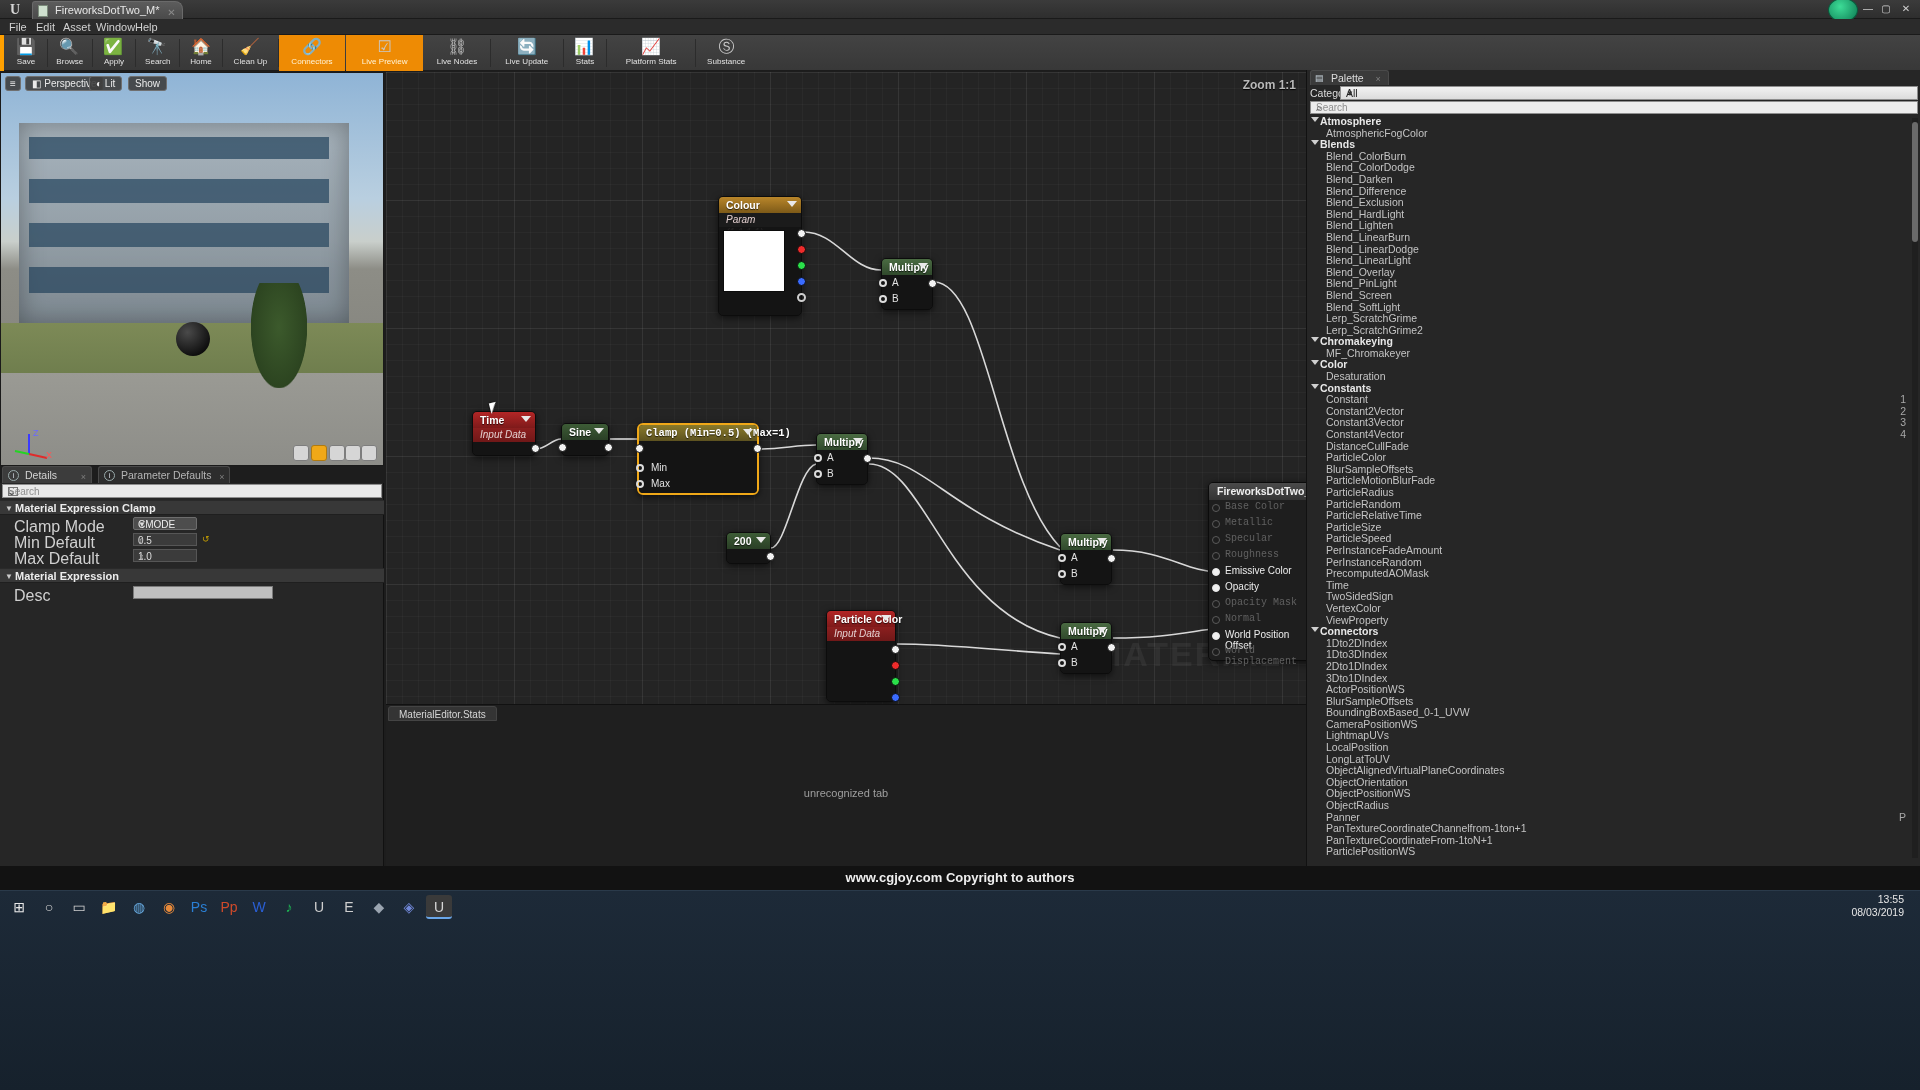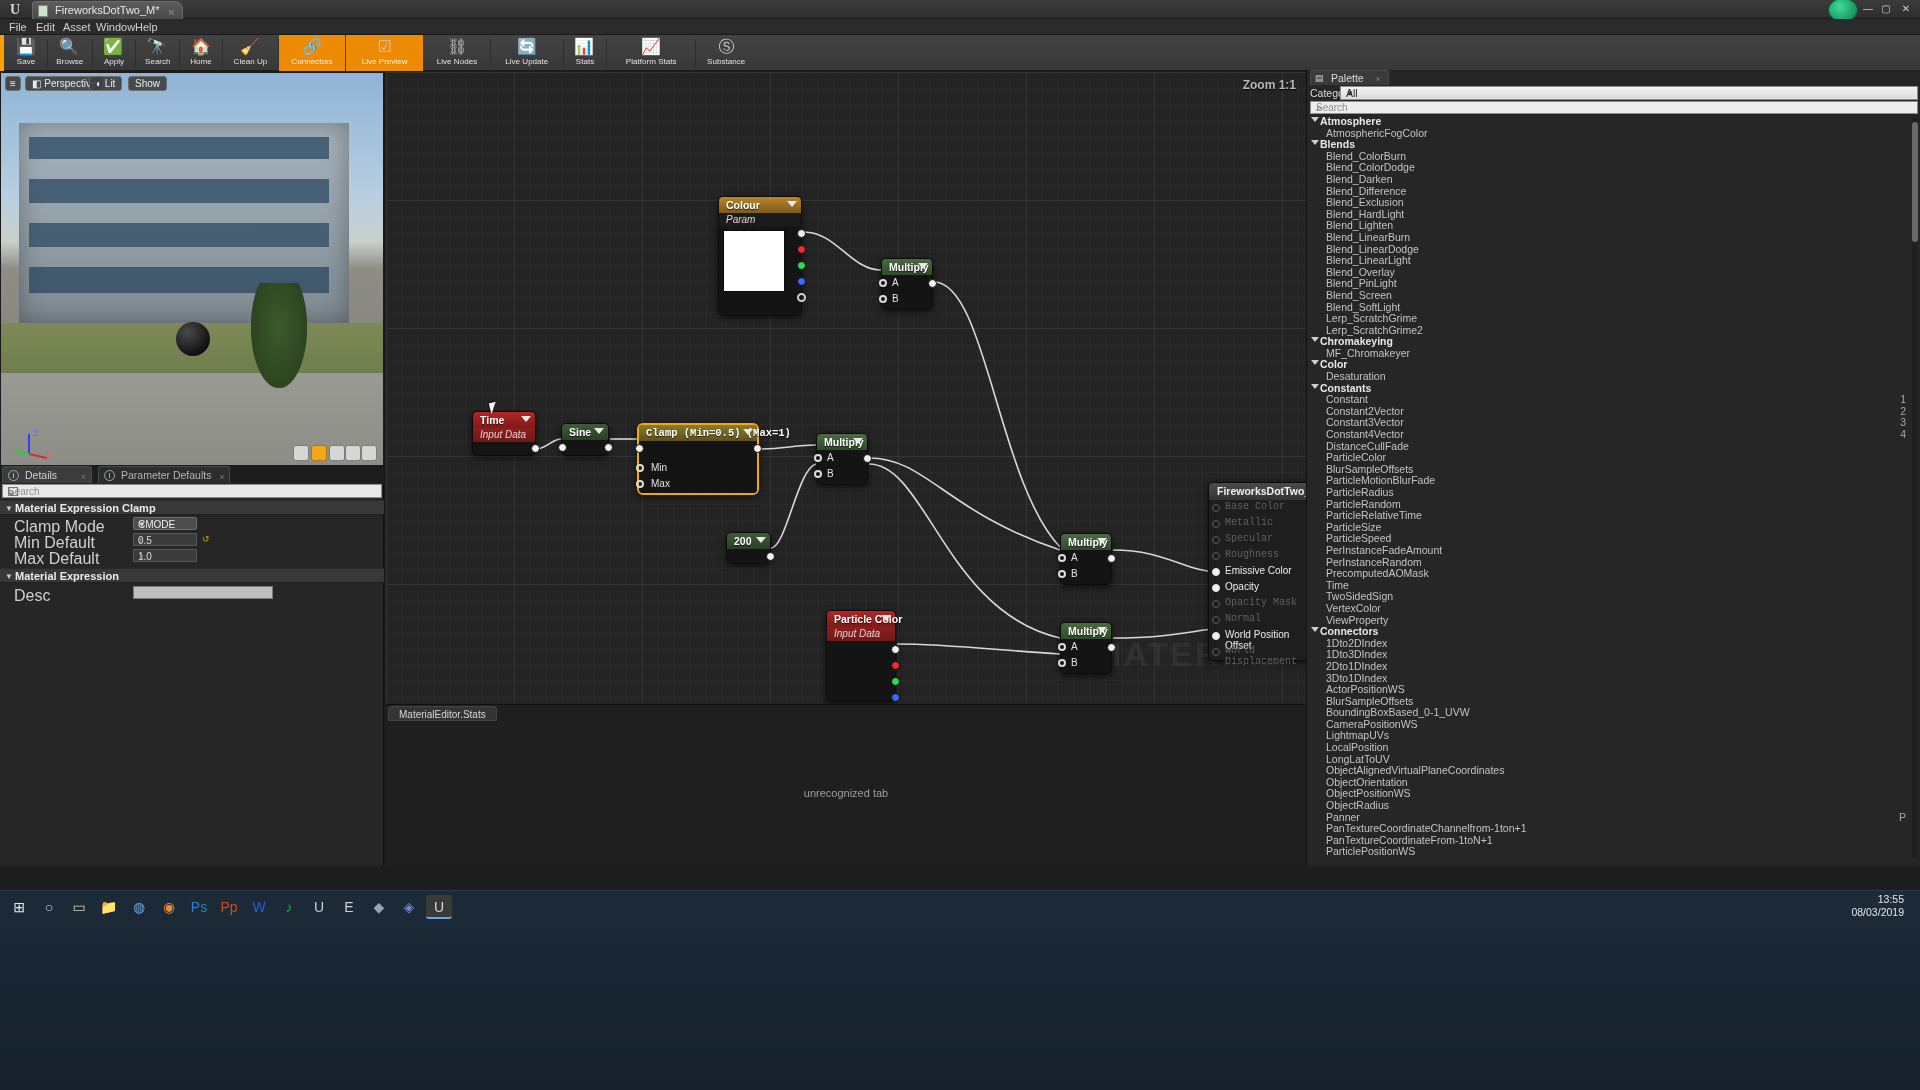--- a/index.html
+++ b/index.html
@@ -679,20 +679,21 @@
         <div class="pal-item"><span>ObjectRadius</span></div>
         <div class="pal-item"><span>Panner</span><span class="sfx">P</span></div>
         <div class="pal-item"><span>PanTextureCoordinateChannelfrom-1ton+1</span></div>
         <div class="pal-item"><span>PanTextureCoordinateFrom-1toN+1</span></div>
         <div class="pal-item"><span>ParticlePositionWS</span></div>
       </div>
     <div class="pal-scroll"></div>
     <div class="pal-thumb"></div>
   </div>
 
+  <div class="credit">www.cgjoy.com Copyright to authors</div>
   <div class="taskbar">
     <div id="tbar-host">
         <div class="tbi" style="left: 6px; color: rgb(232, 232, 232);">⊞</div>
         <div class="tbi" style="left: 36px; color: rgb(207, 207, 207);">○</div>
         <div class="tbi" style="left: 66px; color: rgb(207, 207, 207);">▭</div>
         <div class="tbi" style="left: 96px; color: rgb(232, 192, 106);">📁</div>
         <div class="tbi" style="left: 126px; color: rgb(106, 176, 232);">◍</div>
         <div class="tbi" style="left: 156px; color: rgb(232, 138, 58);">◉</div>
         <div class="tbi" style="left: 186px; color: rgb(42, 127, 212);">Ps</div>
         <div class="tbi" style="left: 216px; color: rgb(208, 74, 42);">Pp</div>

